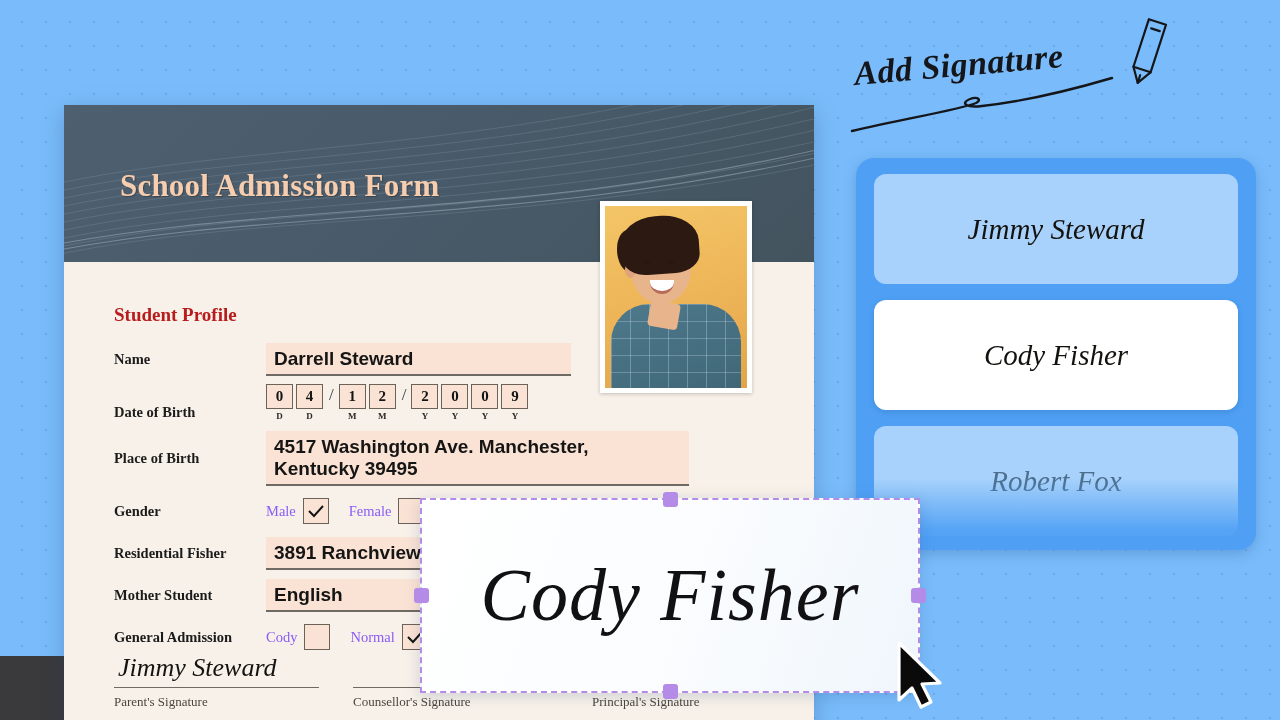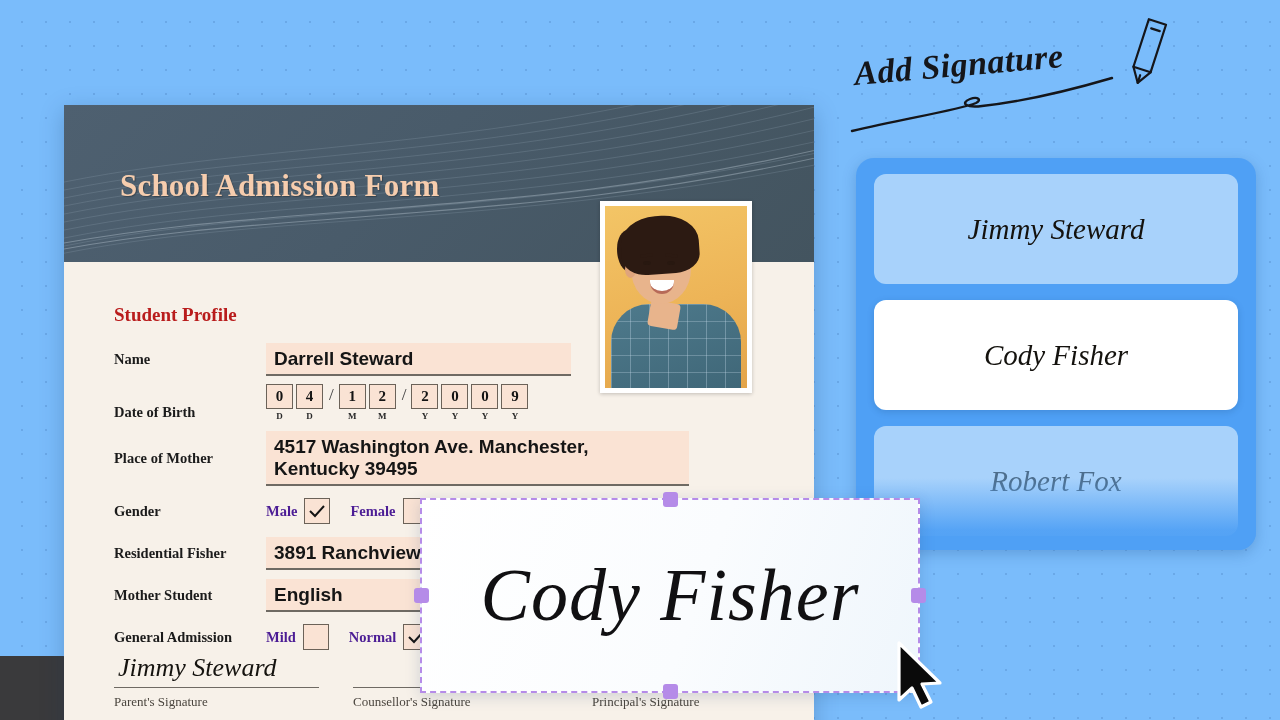--- a/index.html
+++ b/index.html
@@ -96,21 +96,21 @@
   .dob-box{
     width:27px;height:25px;background:#FAE3D4;border:1.6px solid #6B6258;
     display:flex;align-items:center;justify-content:center;
     font-family:"Liberation Serif",serif;font-weight:bold;font-size:15px;color:#141414;
     box-sizing:border-box;
   }
   .dob-sub{font-family:"Liberation Serif",serif;font-weight:bold;font-size:9px;color:#2A2A2A;margin-top:2px;}
   .dob-slash{font-family:"Liberation Serif",serif;font-size:17px;color:#3A3A3A;margin:1px 5px 0 3px;}
 
   
-  .cb-label{font-family:"Liberation Serif",serif;font-weight:bold;font-size:14.5px;color:#4c1d95;margin-right:7px;}
+  .cb-label{font-family:"Liberation Serif",serif;font-weight:normal;font-size:14.5px;color:#8b5cf6;margin-right:7px;}
   .cb-box{
     width:26px;height:26px;background:#FAE3D4;border:1.6px solid #6B6258;
     display:inline-flex;align-items:center;justify-content:center;box-sizing:border-box;margin-right:20px;
   }
   .cb-box svg{display:block;}
 
   
   #sign-zone{position:absolute;left:50px;top:526px;width:690px;display:flex;gap:34px;}
   .sign-slot{width:205px;}
   .sign-hand{
@@ -275,21 +275,21 @@
             </div>
           <div class="dob-cell">
               <div class="dob-box">9</div>
               <div class="dob-sub">Y</div>
             </div>
         </div>
       </div>
     </div>
 
     <div class="frow">
-      <div class="flabel">Place of Mother</div>
+      <div class="flabel">Place of Birth</div>
       <div class="fval w-place">4517 Washington Ave. Manchester, Kentucky 39495</div>
     </div>
 
     <div class="frow">
       <div class="flabel">Gender</div>
       <span class="cb-label">Male</span>
       <span class="cb-box">
         <svg width="18" height="14" viewBox="0 0 18 14">
             <path d="M2 7 L7 12 L16 2" stroke="#141414" stroke-width="2" fill="none"></path>
           </svg>
@@ -303,21 +303,21 @@
       <div class="fval w-addr">3891 Ranchview Dr. Rich</div>
     </div>
 
     <div class="frow">
       <div class="flabel">Mother Student</div>
       <div class="fval w-tongue">English</div>
     </div>
 
     <div class="frow">
       <div class="flabel">General Admission</div>
-      <span class="cb-label">Mild</span>
+      <span class="cb-label">Cody</span>
       <span class="cb-box"></span>
       <span class="cb-label">Normal</span>
       <span class="cb-box">
         <svg width="18" height="14" viewBox="0 0 18 14">
             <path d="M2 7 L7 12 L16 2" stroke="#141414" stroke-width="2" fill="none"></path>
           </svg>
       </span>
     </div>
   </div>
 

